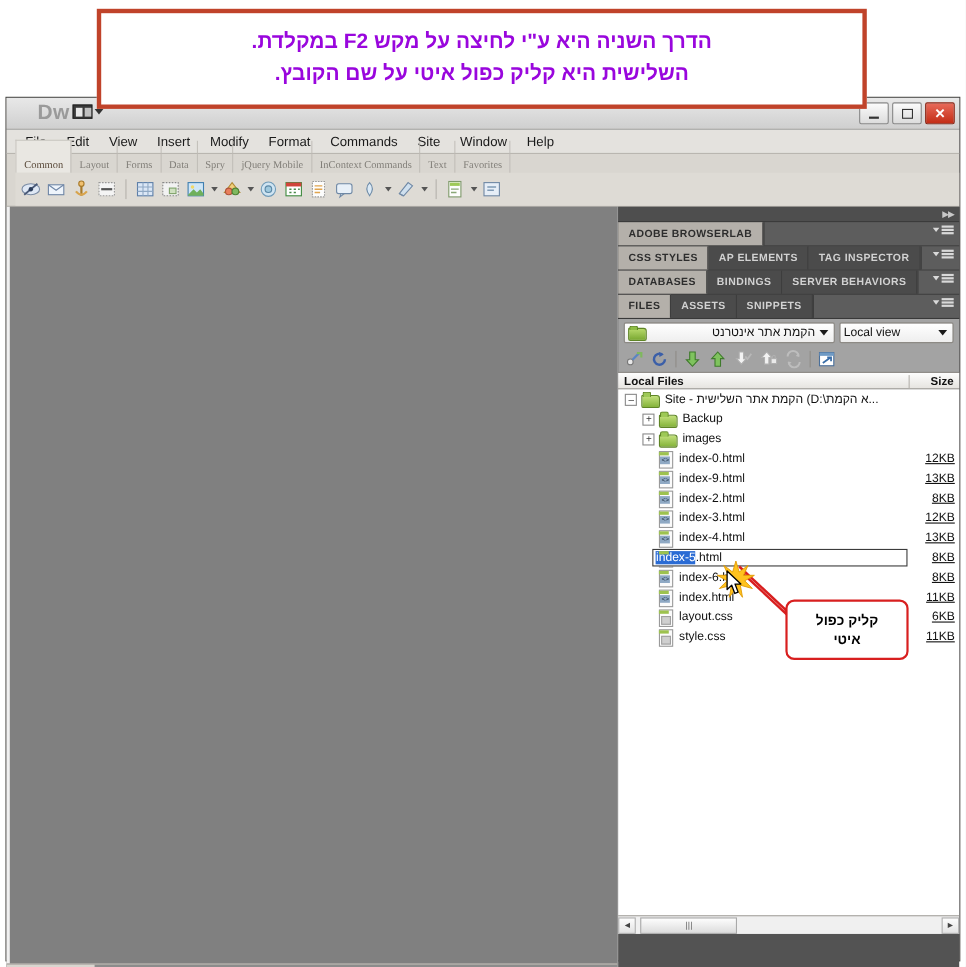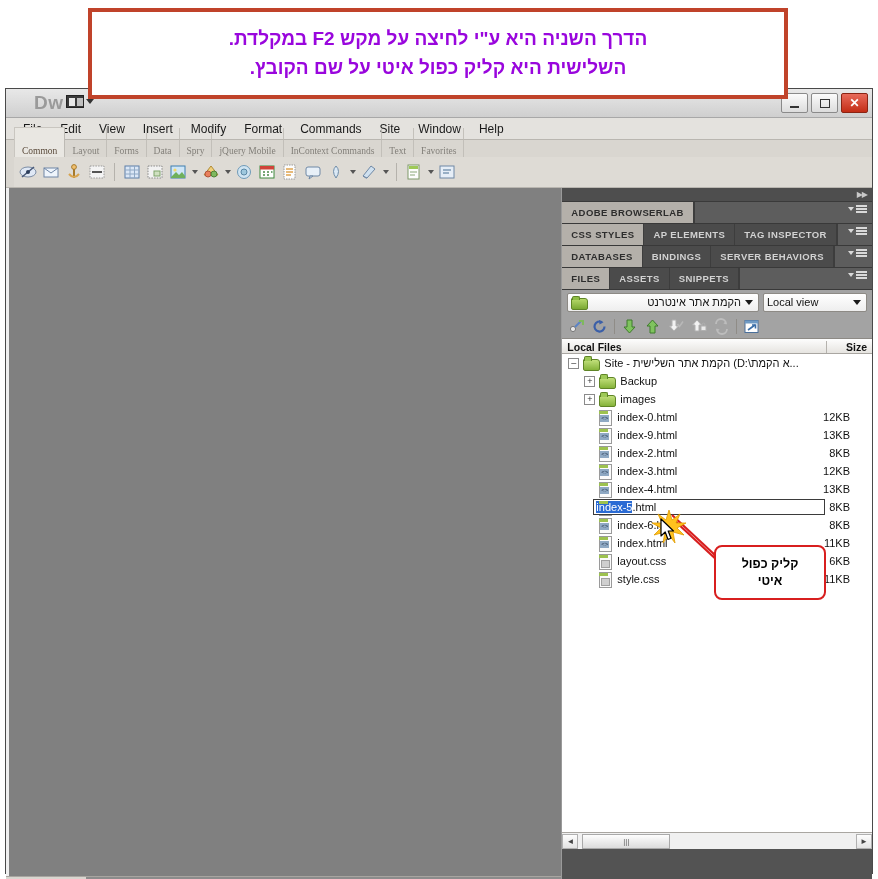--- a/index.html
+++ b/index.html
@@ -209,21 +209,21 @@
   }
   .frow { height:18px; display:flex; align-items:center; position:relative; }
   .frow .indent { flex:none; }
   .frow .twisty {
     width:11px;height:11px;border:1px solid #8a8a8a;background:#fff;
     display:flex;align-items:center;justify-content:center;font-size:9px;
     line-height:9px;color:#333;flex:none;margin-right:3px;
   }
   .frow .dots { width:14px; flex:none; }
   .frow .fname { padding-left:5px; white-space:nowrap; overflow:hidden; }
-  .frow .fsize { position:absolute; right:22px; font-size:11px; }
+  .frow .fsize { position:absolute; right:4px; font-size:11px;text-decoration:underline; }
 
   .ico-folder { width:17px;height:14px;position:relative;flex:none;}
   .ico-folder:before{
     content:"";position:absolute;left:1px;top:3px;width:15px;height:10px;
     background:linear-gradient(to bottom,#c2e07c,#85b33a);border:1px solid #5f8526;border-radius:1px 3px 2px 2px;
   }
   .ico-folder:after{
     content:"";position:absolute;left:2px;top:0px;width:6px;height:4px;
     background:#9ec957;border:1px solid #5f8526;border-bottom:none;border-radius:2px 2px 0 0;
   }

